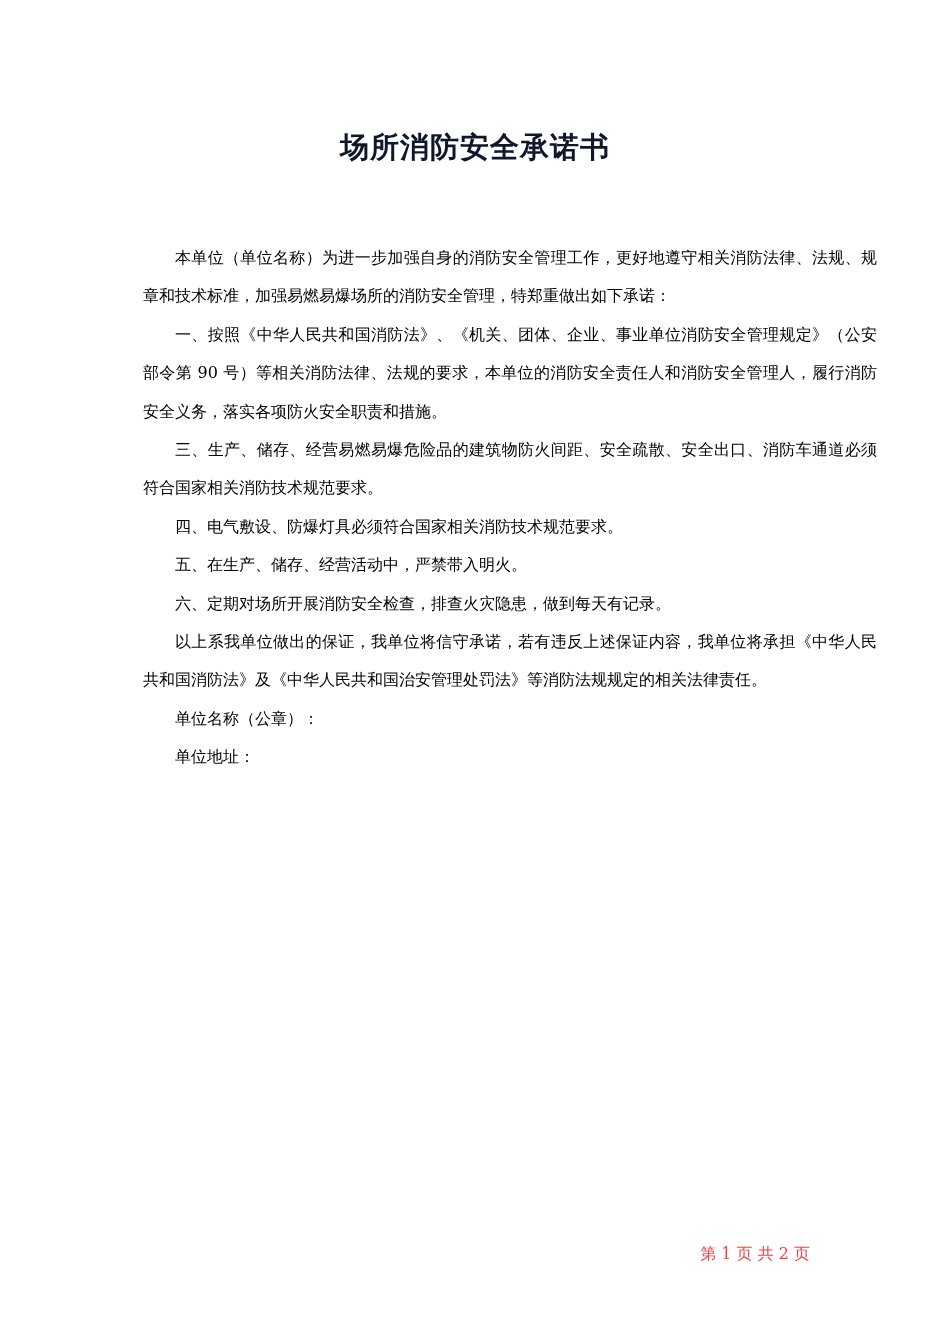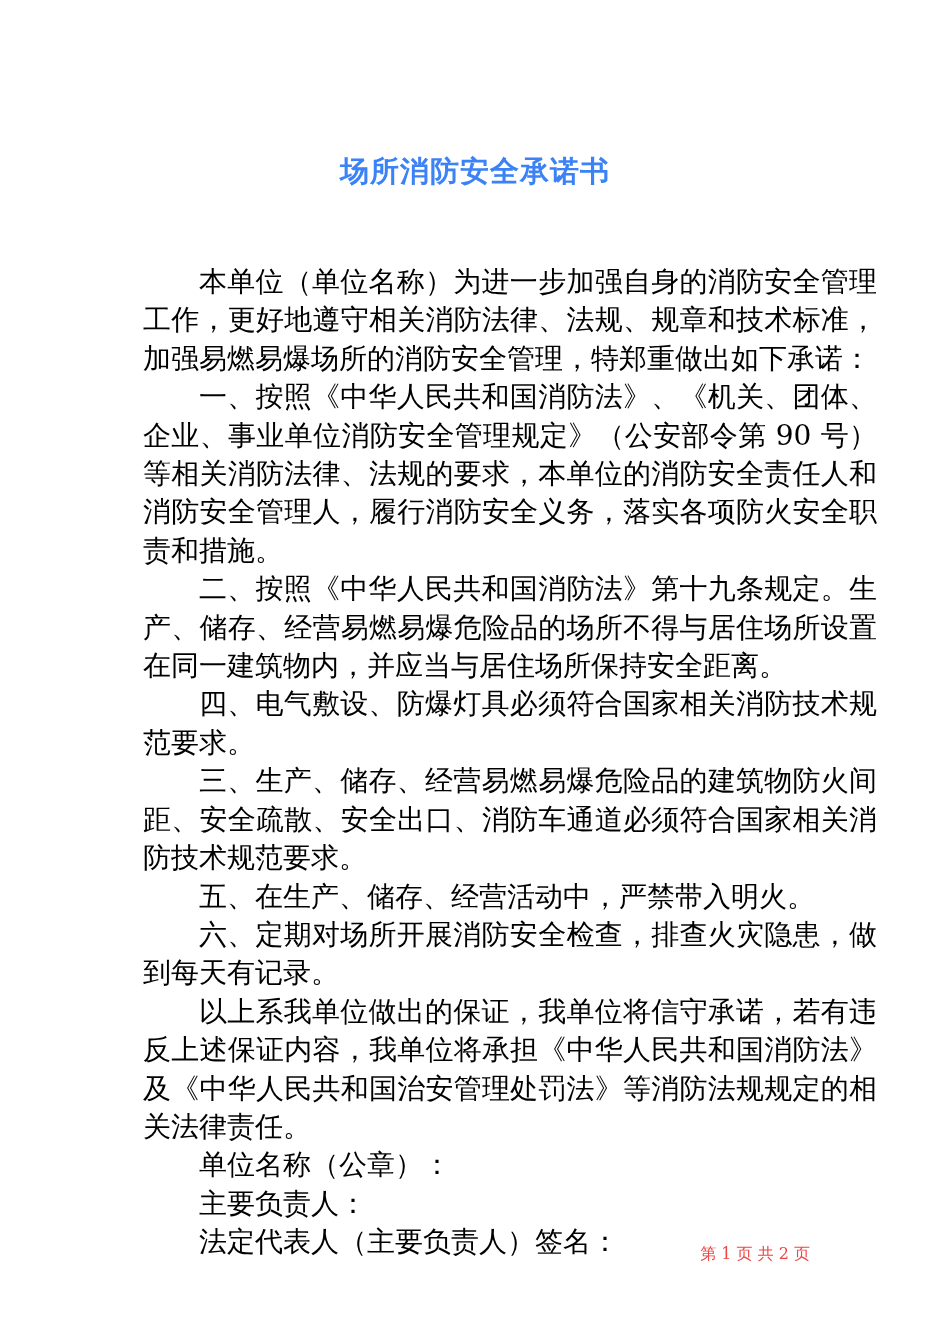--- a/index.html
+++ b/index.html
@@ -21,21 +21,21 @@
     padding-top: 126px;
     text-align: center;
     font-size: 29px;
     line-height: 42px;
     font-weight: bold;
     letter-spacing: 1px;
   }
   .doc-body {
     margin: 71px 0 0 143px;
     width: 734px;
-    font-size: 28px;
+    font-size: 16px;
     line-height: 38.4px;
     text-align: justify;
     text-justify: inter-character;
   }
   .doc-body p {
     margin: 0;
     padding: 0;
     text-indent: 2em;
   }
   .page-footer {
@@ -45,31 +45,29 @@
     font-size: 16px;
     line-height: 20px;
     color: #ef4444;
   }
 </style>
 </head>
 <body>
 
 <div class="page">
 
-  <h1 class="doc-title" style="color: #3b82f6; margin-top: 24px;">场所消防安全承诺书</h1>
+  <h1 class="doc-title" style="color: #0f172a;">场所消防安全承诺书</h1>
 
   <div class="doc-body">
     <p>本单位（单位名称）为进一步加强自身的消防安全管理工作，更好地遵守相关消防法律、法规、规章和技术标准，加强易燃易爆场所的消防安全管理，特郑重做出如下承诺：</p>
     <p>一、按照《中华人民共和国消防法》、《机关、团体、企业、事业单位消防安全管理规定》（公安部令第 90 号）等相关消防法律、法规的要求，本单位的消防安全责任人和消防安全管理人，履行消防安全义务，落实各项防火安全职责和措施。</p>
-    <p>二、按照《中华人民共和国消防法》第十九条规定。生产、储存、经营易燃易爆危险品的场所不得与居住场所设置在同一建筑物内，并应当与居住场所保持安全距离。</p>
+    <p>三、生产、储存、经营易燃易爆危险品的建筑物防火间距、安全疏散、安全出口、消防车通道必须符合国家相关消防技术规范要求。</p>
     <p>四、电气敷设、防爆灯具必须符合国家相关消防技术规范要求。</p>
-    <p>三、生产、储存、经营易燃易爆危险品的建筑物防火间距、安全疏散、安全出口、消防车通道必须符合国家相关消防技术规范要求。</p>
     <p>五、在生产、储存、经营活动中，严禁带入明火。</p>
     <p>六、定期对场所开展消防安全检查，排查火灾隐患，做到每天有记录。</p>
     <p>以上系我单位做出的保证，我单位将信守承诺，若有违反上述保证内容，我单位将承担《中华人民共和国消防法》及《中华人民共和国治安管理处罚法》等消防法规规定的相关法律责任。</p>
     <p>单位名称（公章）：</p>
-    <p>主要负责人：</p>
-    <p>法定代表人（主要负责人）签名：</p>
+    <p>单位地址：</p>
   </div>
 
   <div class="page-footer">第 1 页 共 2 页</div>
 
 </div>
 
 </body></html>

